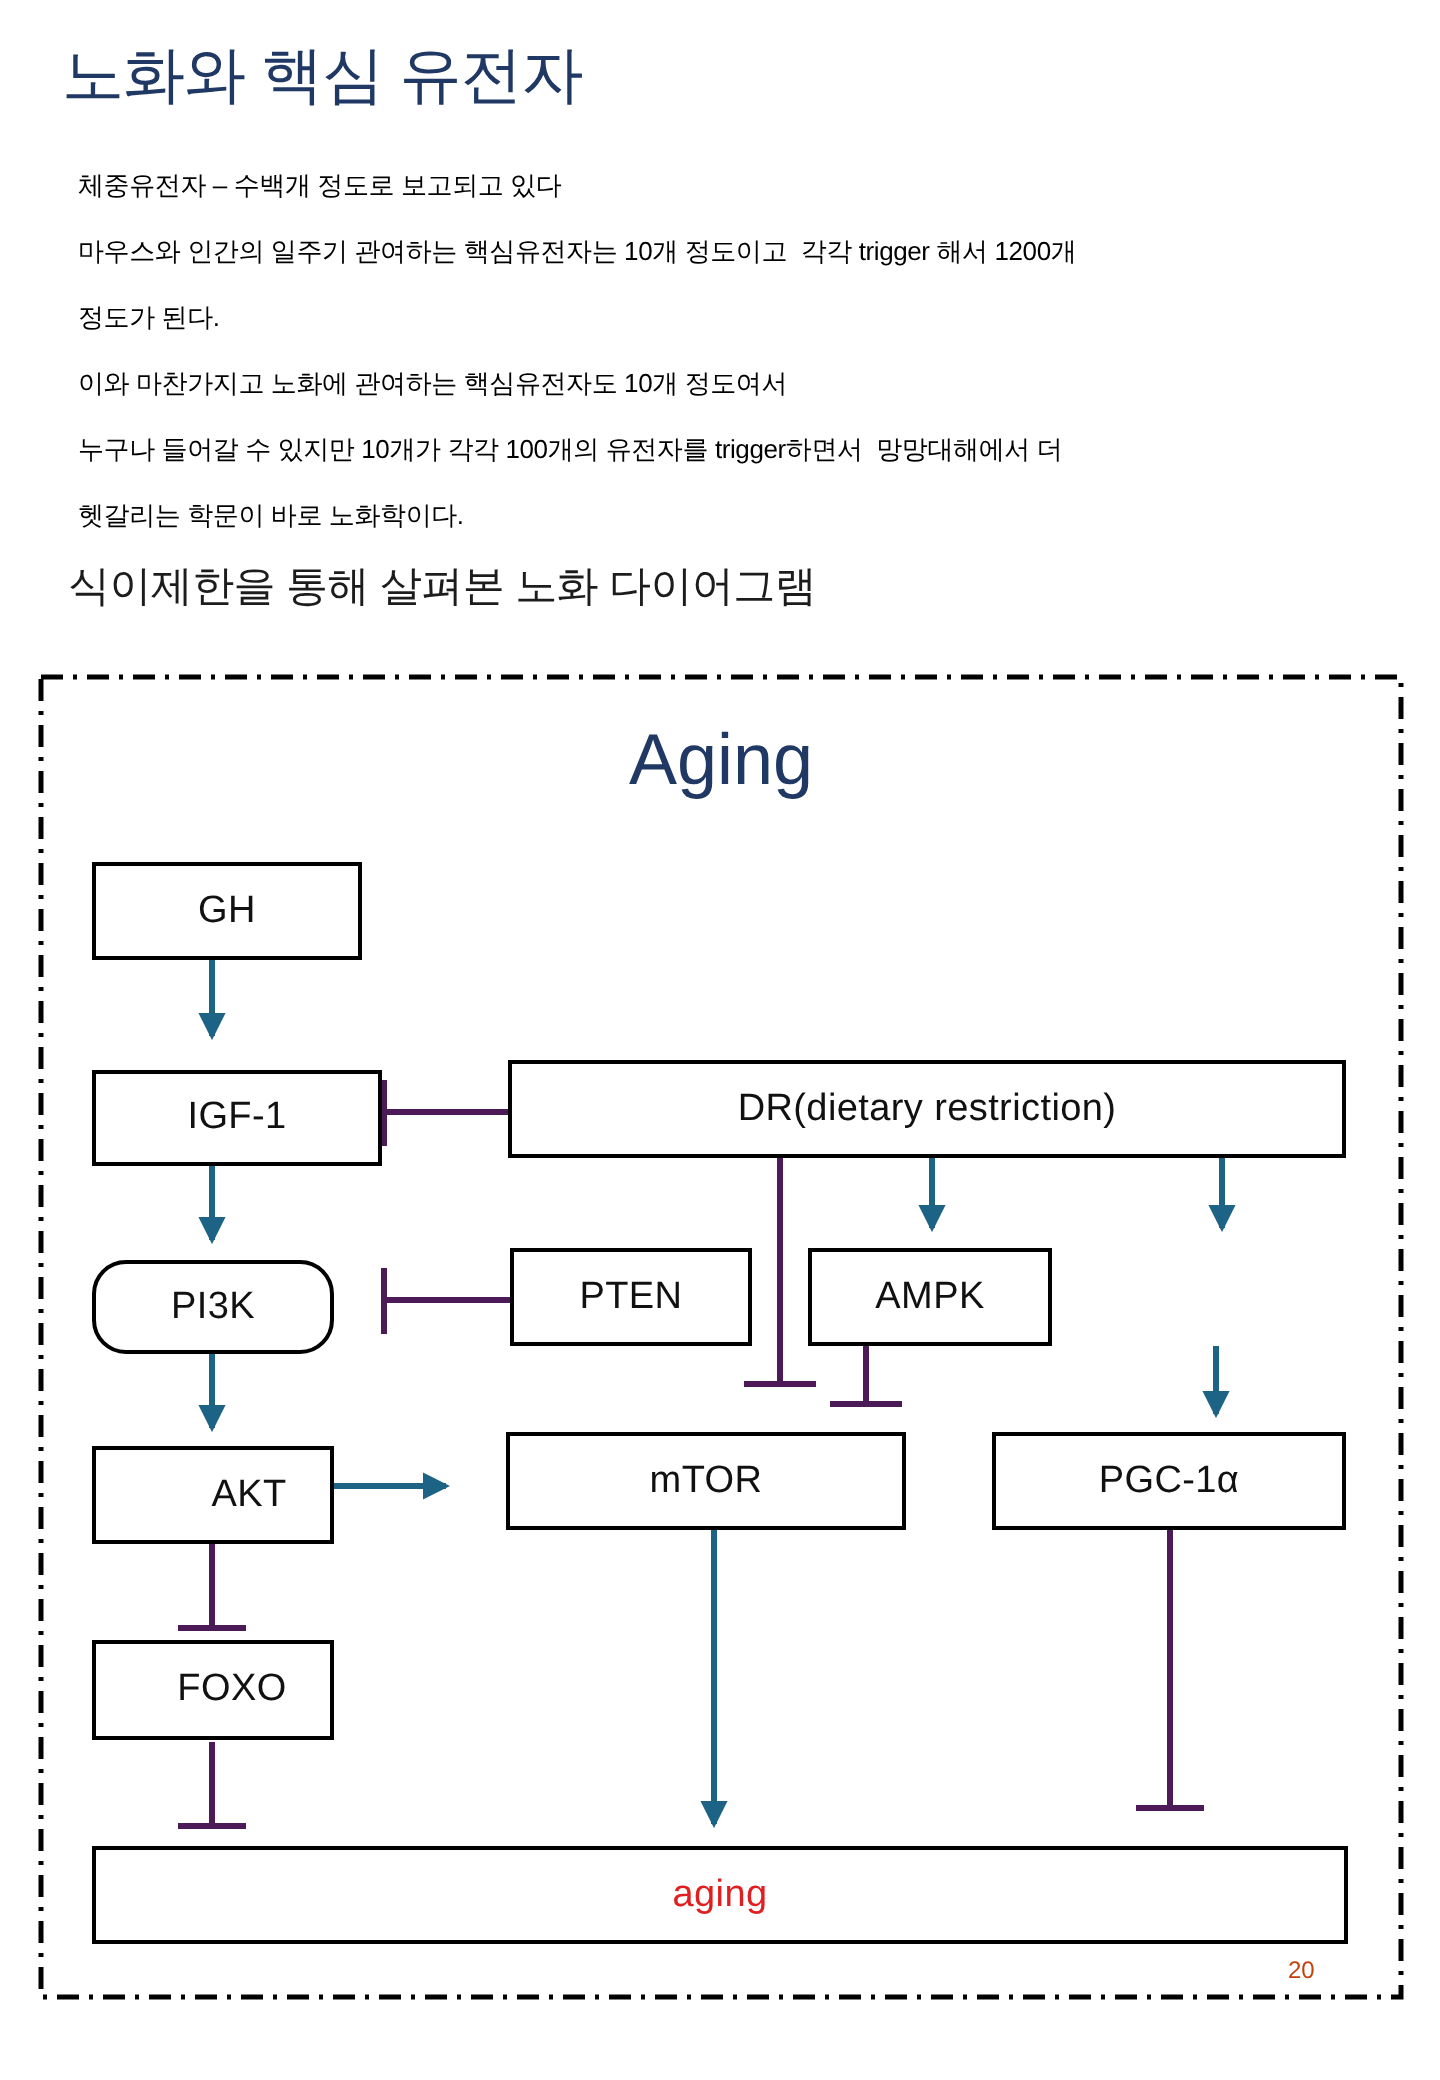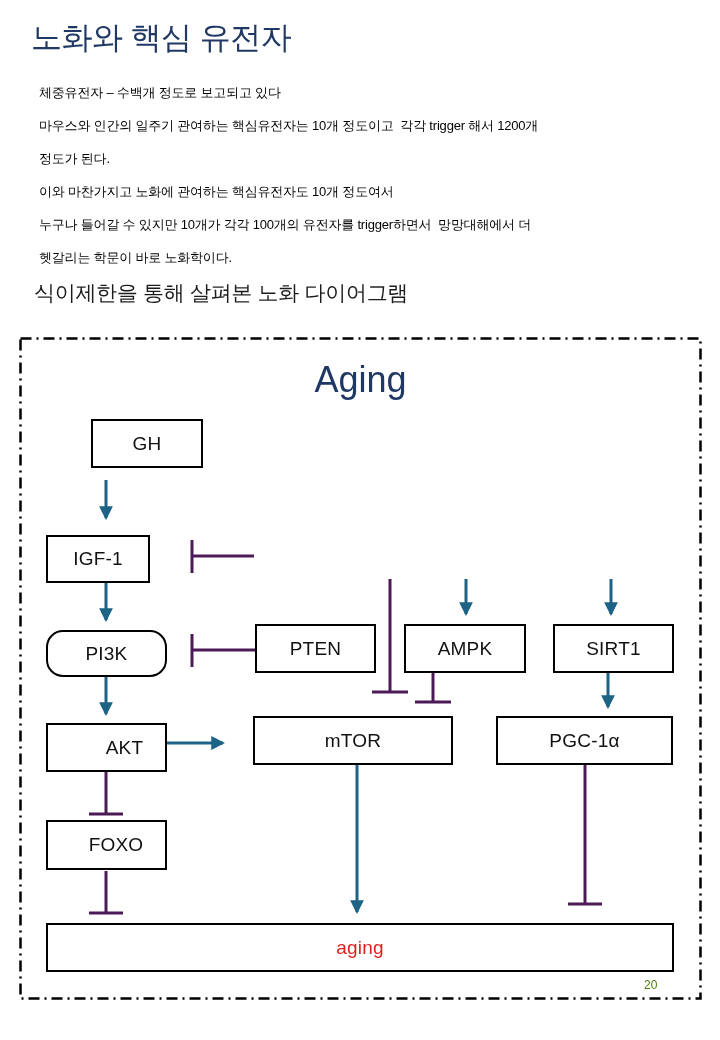--- a/index.html
+++ b/index.html
@@ -23,22 +23,22 @@
   .diagram svg.wires { position:absolute; left:0; top:0; }
   .diagram-title {
     left:0; top:22px; width:100%; text-align:center;
     font-size:36px; font-weight:400;
   }
   .node {
     position:absolute; border:2.5px solid #000; background:#fff;
     display:flex; align-items:center; justify-content:center;
     font-size:19px; color:#111; letter-spacing:0.2px; white-space:nowrap;
   }
-  .n-gh    { left:27px;  top:82px;  width:112px; height:49px;margin-left:45px; }
-  .n-igf1  { left:27px;  top:198px; width:104px; height:48px; }
+  .n-gh    { left:27px;  top:94px;  width:135px; height:49px; }
+  .n-igf1  { left:27px;  top:198px; width:145px; height:48px; }
   .n-pi3k  { left:27px;  top:293px; width:121px; height:47px;border-radius:17px; }
   .n-akt   { left:27px;  top:386px; width:121px; height:49px;padding-left:36px; }
   .n-foxo  { left:27px;  top:483px; width:121px; height:50px;padding-left:19px; }
   .n-dr    { left:235px; top:193px; width:419px; height:49px; }
   .n-pten  { left:236px; top:287px; width:121px; height:49px;text-align:right; }
   .n-ampk  { left:385px; top:287px; width:122px; height:49px; }
   .n-sirt1 { left:534px; top:287px; width:121px; height:49px; }
   .n-mtor  { left:234px; top:379px; width:200px; height:49px; }
   .n-pgc1a { left:477px; top:379px; width:177px; height:49px; }
   .n-aging { left:27px;  top:586px; width:628px; height:49px; }
@@ -115,21 +115,21 @@
     </g>
   </svg>
 
   <div class="abs diagram-title" style="color: rgb(31, 56, 100);">Aging</div>
 
   <div class="node n-gh">GH</div>
   <div class="node n-igf1">IGF-1</div>
   <div class="node n-pi3k">PI3K</div>
   <div class="node n-akt">AKT</div>
   <div class="node n-foxo">FOXO</div>
+  <div class="node n-dr">DR(dietary restriction)</div>
   <div class="node n-pten">PTEN</div>
   <div class="node n-ampk">AMPK</div>
-  <div class="node n-sirt1">SIRT1</div>
   <div class="node n-mtor">mTOR</div>
   <div class="node n-pgc1a">PGC-1α</div>
   <div class="node n-aging" style="color: rgb(224, 32, 32);">aging</div>
 
-  <div class="abs page-number" style="color: #4d7c0f;">20</div>
+  <div class="abs page-number" style="color: #c2410c;">20</div>
 </div>
 
 </body></html>

